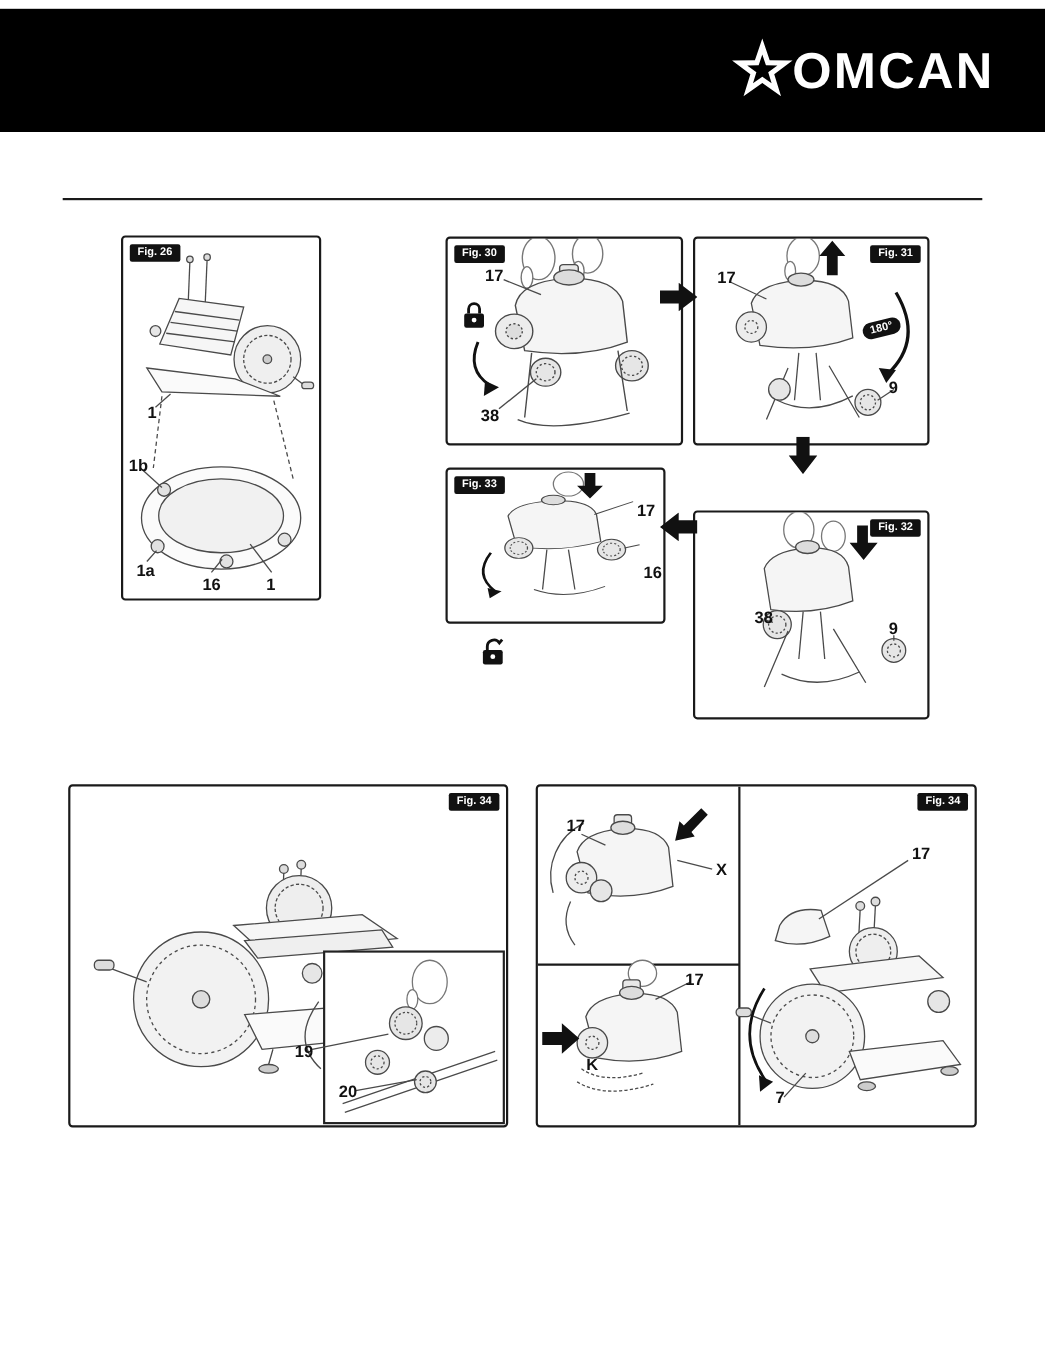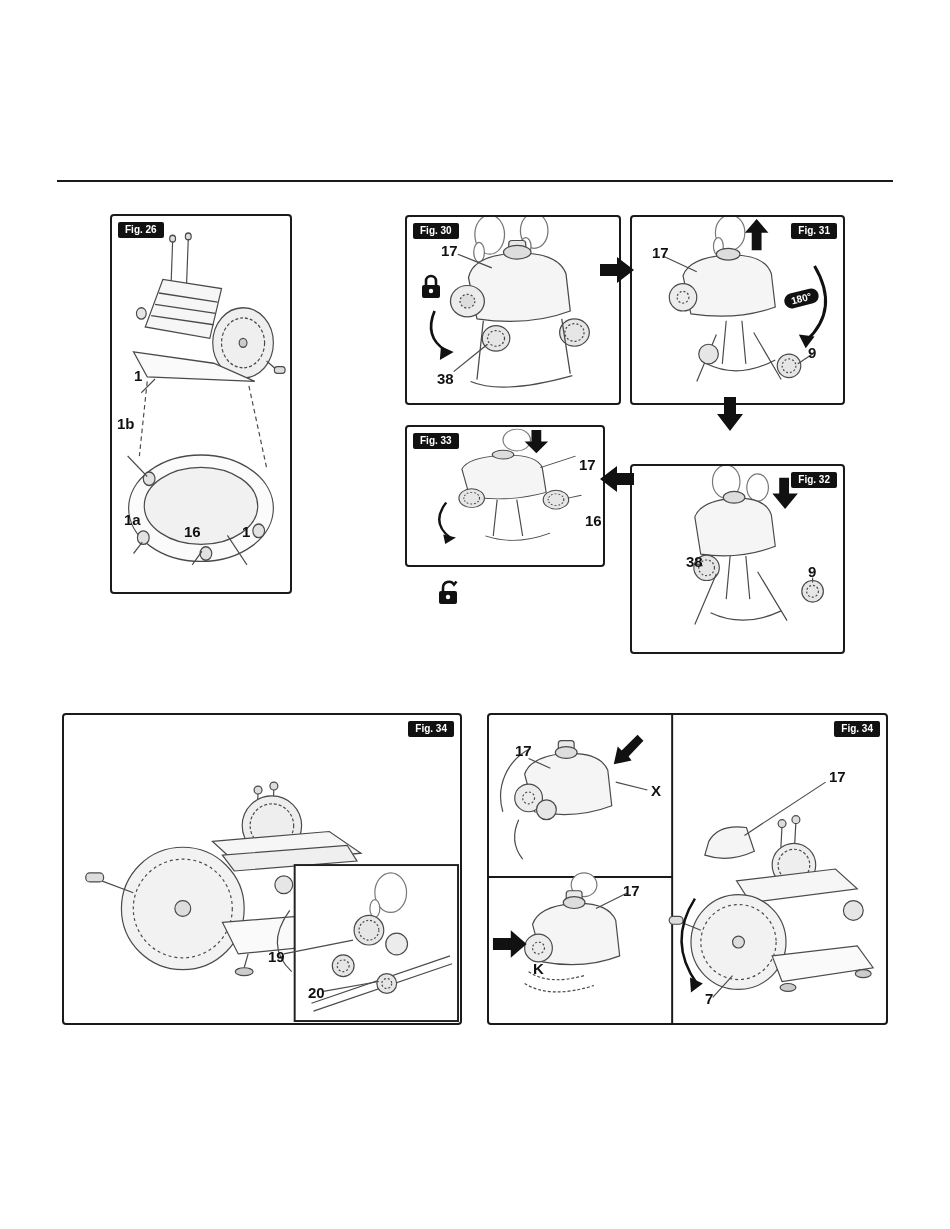--- a/index.html
+++ b/index.html
@@ -26,24 +26,33 @@
   .pill { position:absolute; background:#111; color:#fff; font-size:10px; font-weight:bold;
           padding:2px 7px; border-radius:12px; transform:rotate(-14deg); z-index:6; line-height:11px; }
   .lockicon { position:absolute; z-index:6; }
   .flow-arrow { position:absolute; z-index:7; }
 </style>
 </head>
 <body>
 
 <div class="page">
 
+  <header class="topbar">
+    <div class="logo">
+      <svg class="logo-star" width="62" height="62" viewBox="0 0 60 60">
+        <polygon points="30,2 36.5,21.1 56.6,21.3 40.5,33.4 46.5,52.7 30,41 13.5,52.7 19.5,33.4 3.4,21.3 23.5,21.1" fill="#fff"></polygon>
+        <polygon points="30,16 33.2,25.5 43.3,25.6 35.2,31.7 38.2,41.4 30,35.5 21.8,41.4 24.8,31.7 16.7,25.6 26.8,25.5" fill="#000"></polygon>
+      </svg>
+      <span class="logo-text">OMCAN</span>
+    </div>
+  </header>
 
   <div class="divider"></div>
 
-  <section class="panel" style="left:110px;top:214px;width:182px;height:380px;">
+  <section class="panel" style="left:110px;top:214px;width:182px;height:332px;">
     <span class="fig-label tl">Fig. 26</span>
     <svg class="draw" viewBox="0 0 182 332" preserveAspectRatio="none">
       <g stroke="#4a4a4a" fill="none" stroke-width="1.2">
         <line x1="62" y1="22" x2="60" y2="70"></line>
         <line x1="78" y1="20" x2="76" y2="66"></line>
         <circle cx="62" cy="20" r="3" fill="#ddd"></circle>
         <circle cx="78" cy="18" r="3" fill="#ddd"></circle>
         <circle cx="30" cy="86" r="5" fill="#e6e6e6"></circle>
         <path d="M34,98 L52,56 L112,64 L100,108 Z" fill="#f6f6f6"></path>
         <line x1="40" y1="88" x2="104" y2="96"></line>

